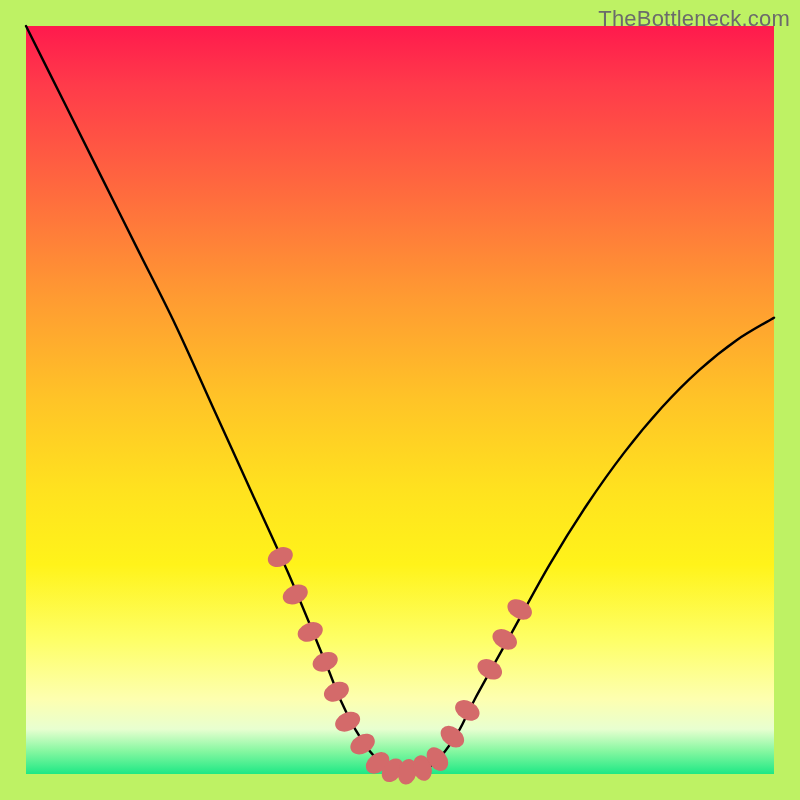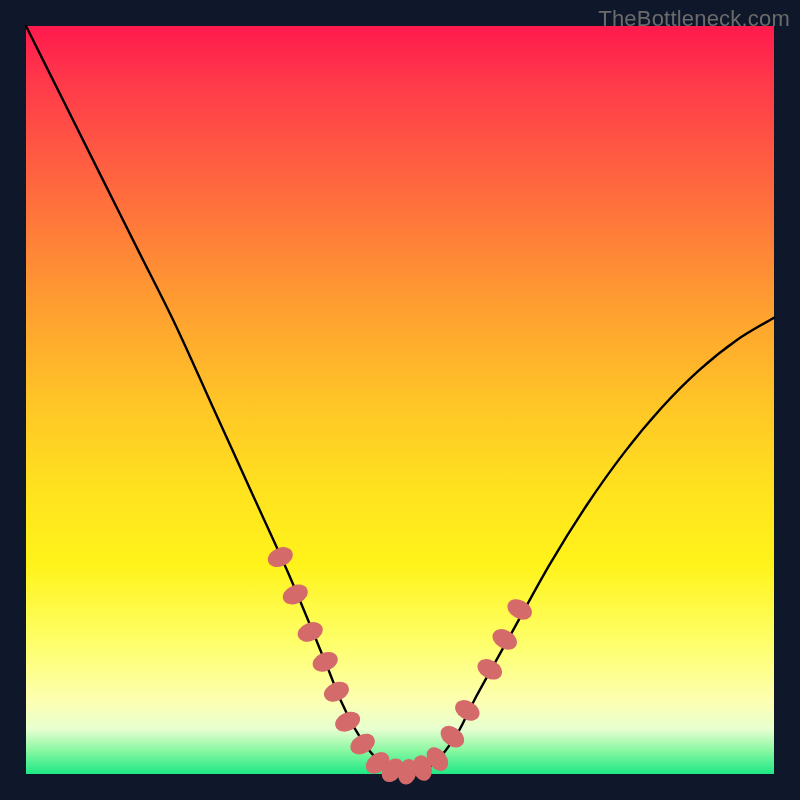--- a/index.html
+++ b/index.html
@@ -10,21 +10,21 @@
     background: #000;
     overflow: hidden;
     font-family: Arial, Helvetica, sans-serif;
   }
   .frame {
     position: absolute;
     left: 0;
     top: 0;
     width: 800px;
     height: 800px;
-    background: #0f172a;
+    background: #bef264;
   }
   .plot {
     position: absolute;
     left: 26px;
     top: 26px;
     width: 748px;
     height: 748px;
     
     background: linear-gradient(to bottom,
       #ff1a4d 0%,

